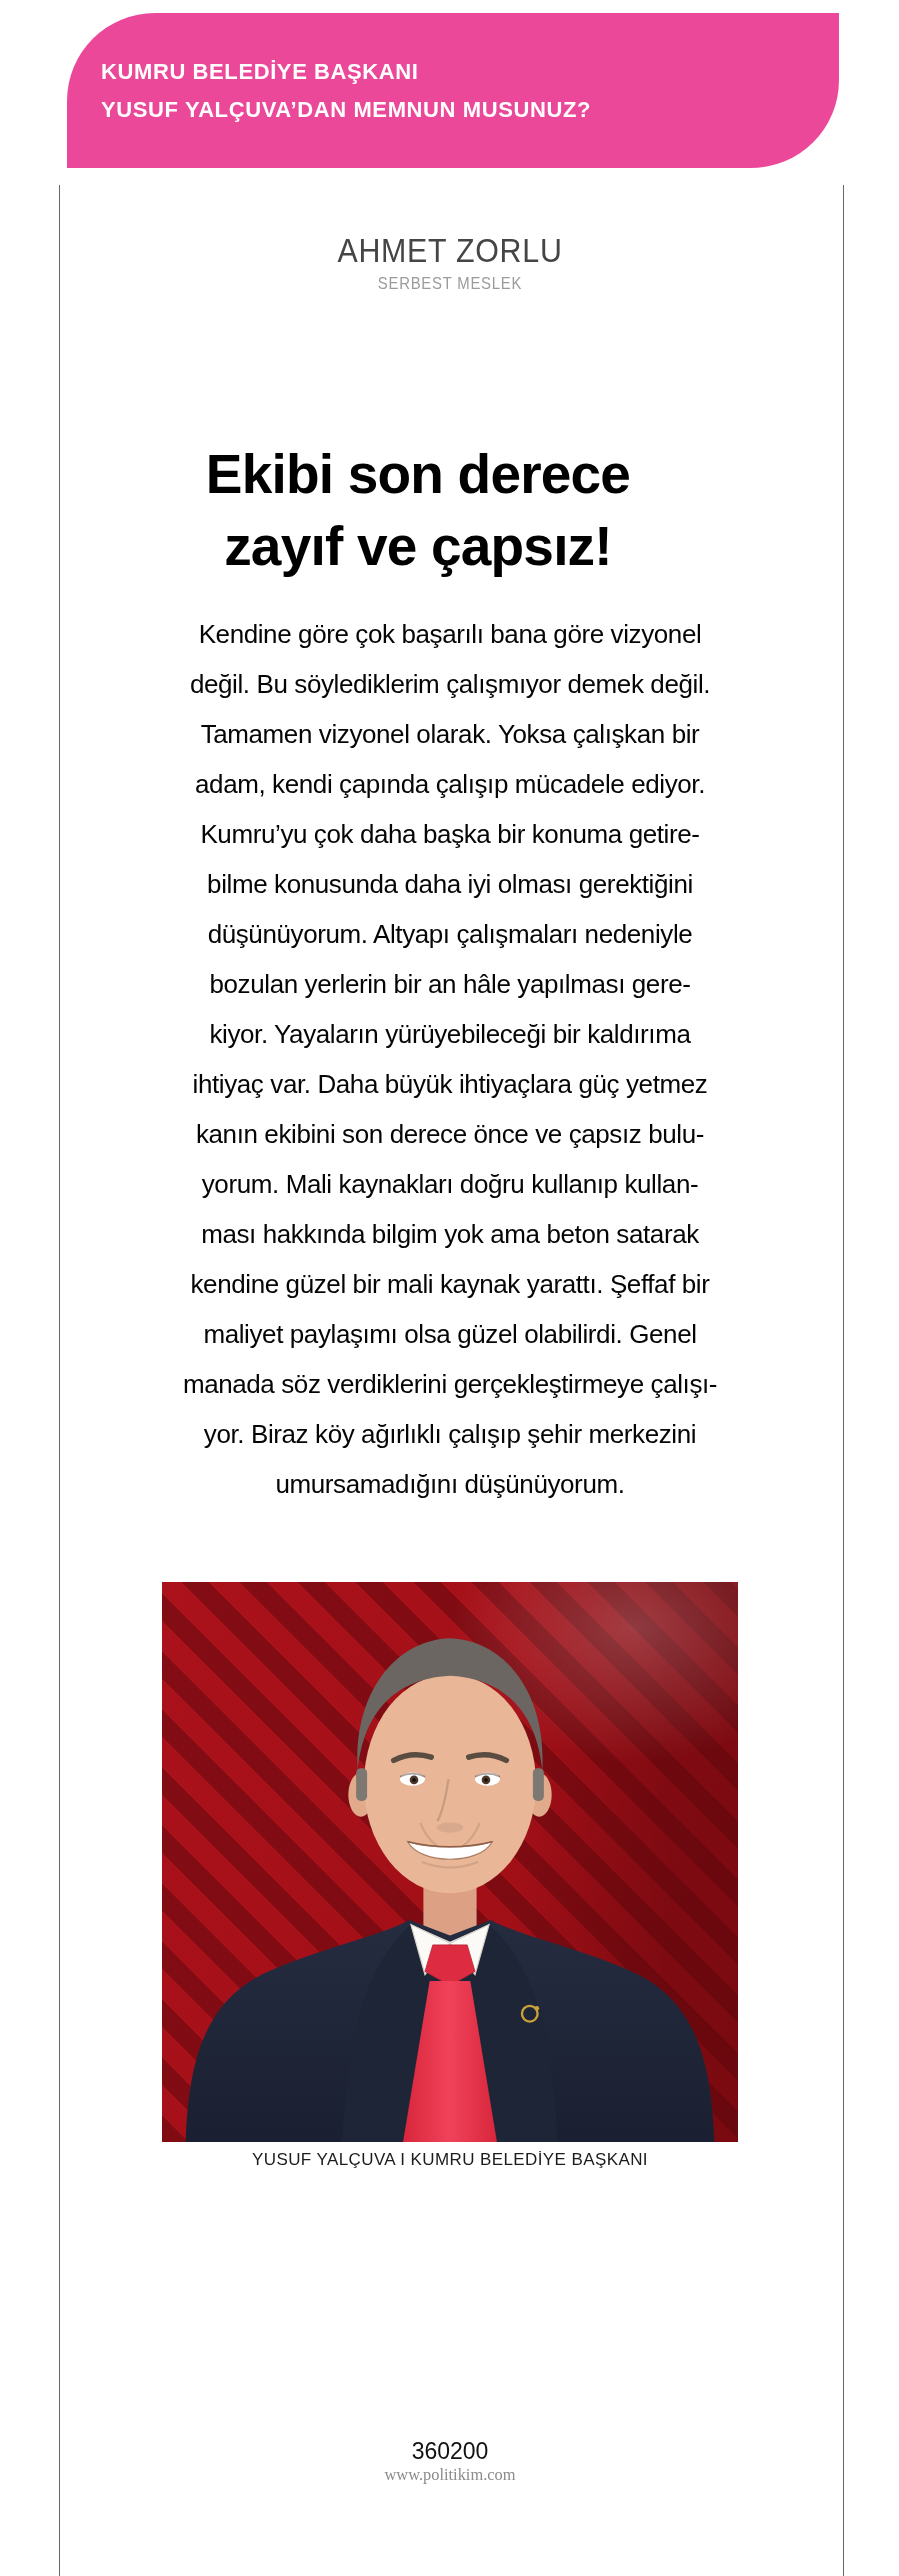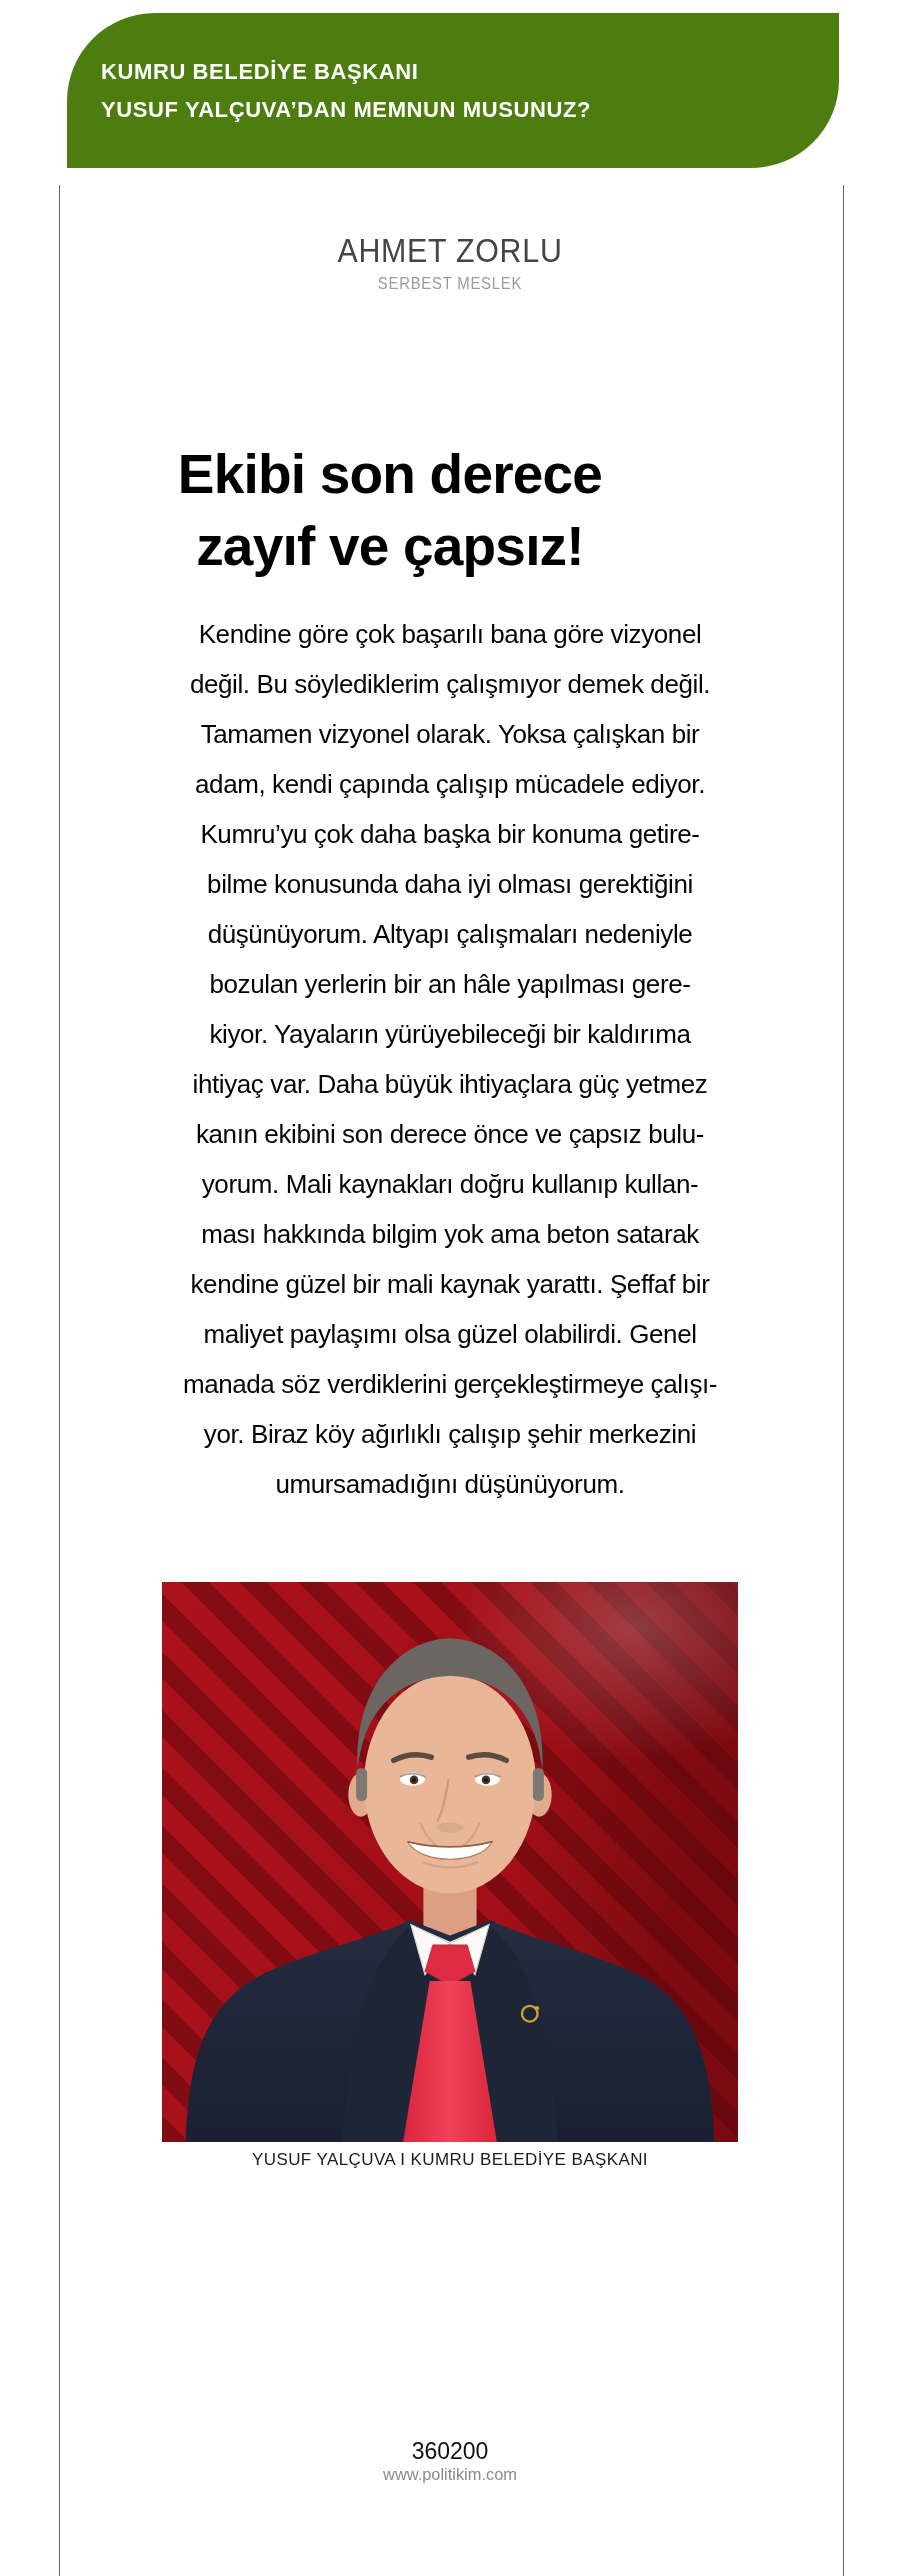--- a/index.html
+++ b/index.html
@@ -2,21 +2,21 @@
 <html style="font-size:12.5px"><head>
 <meta charset="utf-8">
 <style>
   html,body{margin:0;padding:0;}
   body{
     width:900px;height:2576px;position:relative;background:#ffffff;
     font-family:"Liberation Sans", sans-serif;overflow:hidden;
   }
   .banner{
     position:absolute;left:67px;top:13.3px;width:772px;height:155px;
-    background:#4d7c0f;border-radius:88px 0 88px 0;
+    background:#ec4899;border-radius:88px 0 88px 0;
     color:#ffffff;display:flex;flex-direction:column;justify-content:center;
     padding-left:34px;box-sizing:border-box;
   }
   .banner-line{
     font-weight:bold;font-size:22px;line-height:38px;letter-spacing:0.6px;
   }
   .content-box{
     position:absolute;left:59px;top:185px;width:783px;height:2391px;
     border-left:1.6px solid #6e6468;border-right:1.6px solid #6e6468;
   }
@@ -24,21 +24,21 @@
     position:absolute;left:0;top:232px;width:900px;text-align:center;
     font-size:33px;font-weight:300;color:#454545;letter-spacing:0.8px;
     transform:scaleX(0.92);
   }
   .respondent-occupation{
     position:absolute;left:0;top:275px;width:900px;text-align:center;
     font-size:15.7px;color:#9b9b9b;letter-spacing:0.8px;transform:scaleX(0.95);
   }
   .headline{
     position:absolute;left:0;top:438px;width:780px;text-align:center;
-    font-weight:bold;color:#000000;font-size:55px;line-height:72px;letter-spacing:-0.8px;
+    font-weight:bold;color:#000000;font-size:55px;line-height:72px;letter-spacing:-0.8px;padding-left:28px;
   }
   .body-text{
     position:absolute;left:98px;top:609px;width:704px;text-align:center;
     font-size:26px;line-height:50px;color:#050505;letter-spacing:-0.4px;
   }
   .photo{
     position:absolute;left:162px;top:1582px;width:576px;height:560px;
     background:
       radial-gradient(ellipse 297px 219px at 82% 8%, rgba(255,255,255,0.20), rgba(255,255,255,0) 62%),
       linear-gradient(to right, rgba(0,0,0,0) 62%, rgba(93,6,12,0.45) 88%),
@@ -50,21 +50,21 @@
   .photo-caption{
     position:absolute;left:0;top:2150px;width:900px;text-align:center;
     font-size:17px;color:#1c1c1c;letter-spacing:0.4px;
   }
   .footer-code{
     position:absolute;left:0;top:2438px;width:900px;text-align:center;
     font-size:23px;color:#111111;
   }
   .footer-site{
     position:absolute;left:0;top:2465px;width:900px;text-align:center;
-    font-size:16.4px;color:#8b8b8b;
+    font-size:16.4px;color:#8b8b8b;font-family:Liberation Serif, serif;
   }
 </style>
 </head>
 <body>
 
 <div class="banner">
   <div class="banner-line">KUMRU BELEDİYE BAŞKANI</div>
   <div class="banner-line">YUSUF YALÇUVA’DAN MEMNUN MUSUNUZ?</div>
 </div>
 

